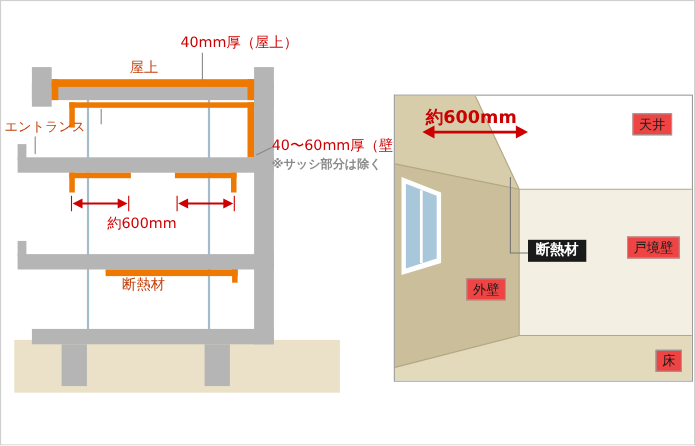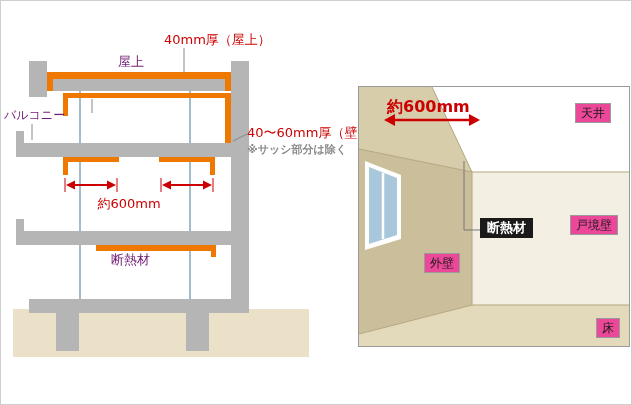--- a/index.html
+++ b/index.html
@@ -3,27 +3,27 @@
 <meta charset="utf-8">
 <style>
   * { margin:0; padding:0; box-sizing:border-box; }
   html,body { background:#fff; }
   body { font-family:"DejaVu Sans","Liberation Sans",sans-serif; }
   #root {
     position:relative; width:632px; height:405px;
     background:#ffffff; border:1px solid #cfcfcf; overflow:hidden;
   }
   .abs { position:absolute; }
-  .lbl { position:absolute; white-space:nowrap; color:#701a75; font-size:13px; line-height:1.15; }
+  .lbl { position:absolute; white-space:nowrap; color:#c2410c; font-size:13px; line-height:1.15; }
   .sm  { font-size:12px; }
   .red { color:#cc0000; }
   .gray{ color:#8a8a8a; font-size:11px;font-weight:bold; }
   .center { text-align:center; }
   .box-label {
-    position:absolute; background:#ec4899; border:1px solid #9a9a9a;
+    position:absolute; background:#ef4444; border:1px solid #9a9a9a;
     font-size:12px; color:#1a1a1a; padding:1px 5px; white-space:nowrap; line-height:16px;
   }
   .dark-label {
     position:absolute; background:#1a1a1a; color:#ffffff;
     font-weight:bold; font-size:13px; padding:2px 7px; white-space:nowrap; line-height:16px;
   }
   .big-red { position:absolute; color:#cc0000; font-weight:bold; font-size:16px; white-space:nowrap; }
 </style>
 </head>
 <body>
@@ -96,21 +96,21 @@
           <polygon points="161,184 170,179.5 170,188.5"></polygon>
           <polygon points="211,184 202,179.5 202,188.5"></polygon>
         </g>
       </g>
     </svg>
 
     <div class="lbl red" style="left:163px;top:32px;">40mm厚（屋上）</div>
 
     <div class="lbl" style="left:117px;top:54px;">屋上</div>
 
-    <div class="lbl sm" style="left:3px;top:108px;">バルコニー</div>
+    <div class="lbl sm" style="left:3px;top:108px;">エントランス</div>
 
 
     <div class="lbl red" style="left:246px;top:125px;">40〜60mm厚（壁）</div>
 
     <div class="lbl gray" style="left:246px;top:143px;">※サッシ部分は除く</div>
 
     <div class="lbl red center" style="left:92px;top:196px;width:72px;">約600mm</div>
 
     <div class="lbl" style="left:110px;top:252px;">断熱材</div>
 

